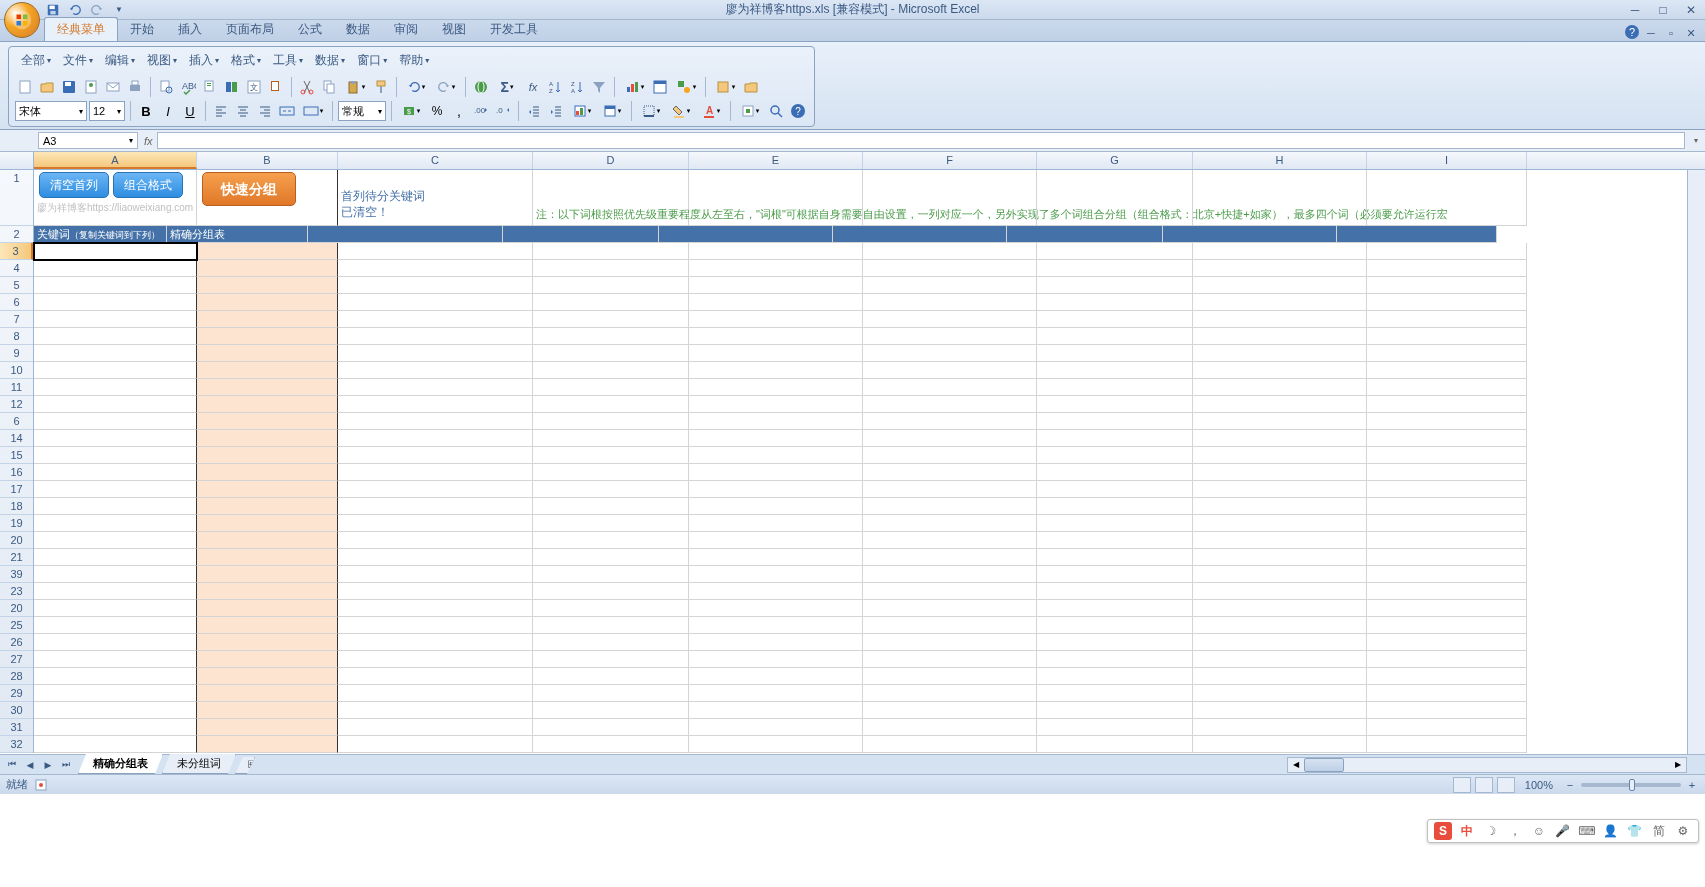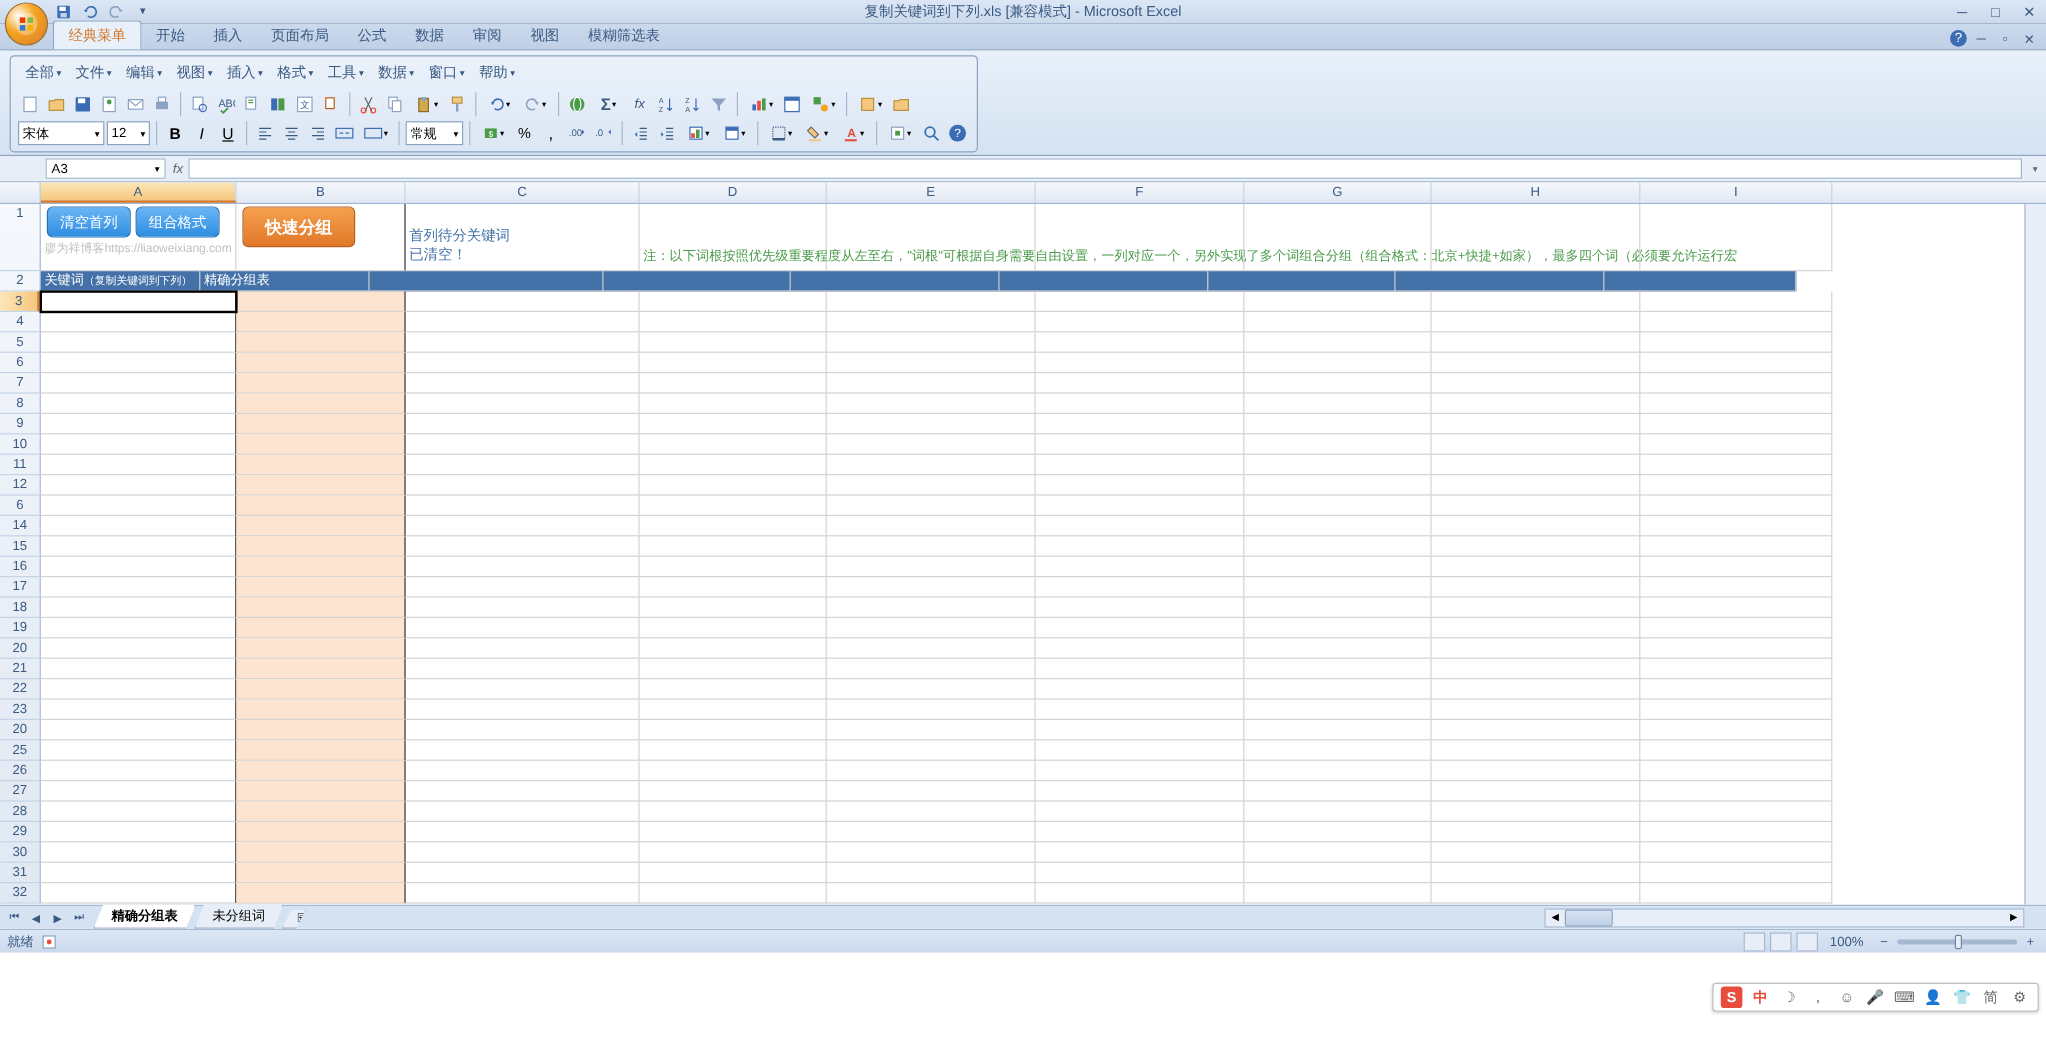--- a/index.html
+++ b/index.html
@@ -126,38 +126,38 @@
         </svg>
       </span>
     <span class="qat-btn">
         <svg width="14" height="14" viewBox="0 0 16 16">
           <path d="M12 8 A5 5 0 1 0 10 12" fill="none" stroke="#8ba3c1" stroke-width="1.5"></path>
           <path d="M14 6 L12 8 L10 6" fill="#8ba3c1"></path>
         </svg>
       </span>
     <span class="qat-btn" style="font-size:8px;">▼</span>
   </div>
-  <div class="title-text">复制关键词到下列.xls  [兼容模式] - Microsoft Excel</div>
+  <div class="title-text">廖为祥博客https.xls  [兼容模式] - Microsoft Excel</div>
   <div class="win-controls">
     <div class="win-btn">─</div>
     <div class="win-btn">□</div>
     <div class="win-btn">✕</div>
   </div>
 </div>
 
 <div class="ribbon-tabs">
   <div class="ribbon-tab active">经典菜单</div>
   <div class="ribbon-tab">开始</div>
   <div class="ribbon-tab">插入</div>
   <div class="ribbon-tab">页面布局</div>
   <div class="ribbon-tab">公式</div>
   <div class="ribbon-tab">数据</div>
   <div class="ribbon-tab">审阅</div>
   <div class="ribbon-tab">视图</div>
-  <div class="ribbon-tab">模糊筛选表</div>
+  <div class="ribbon-tab">开发工具</div>
   <div class="ribbon-help">
     <span style="background:#3b6db5;color:#fff;border-radius:50%;width:14px;height:14px;">?</span>
     <span>─</span>
     <span>▫</span>
     <span>✕</span>
   </div>
 </div>
 
 <div class="ribbon">
   <div class="ribbon-border">
@@ -576,21 +576,21 @@
       <div class="row-h">12</div>
       <div class="row-h">6</div>
       <div class="row-h">14</div>
       <div class="row-h">15</div>
       <div class="row-h">16</div>
       <div class="row-h">17</div>
       <div class="row-h">18</div>
       <div class="row-h">19</div>
       <div class="row-h">20</div>
       <div class="row-h">21</div>
-      <div class="row-h">22</div>
+      <div class="row-h">39</div>
       <div class="row-h">23</div>
       <div class="row-h">20</div>
       <div class="row-h">25</div>
       <div class="row-h">26</div>
       <div class="row-h">27</div>
       <div class="row-h">28</div>
       <div class="row-h">29</div>
       <div class="row-h">30</div>
       <div class="row-h">31</div>
       <div class="row-h">32</div>

